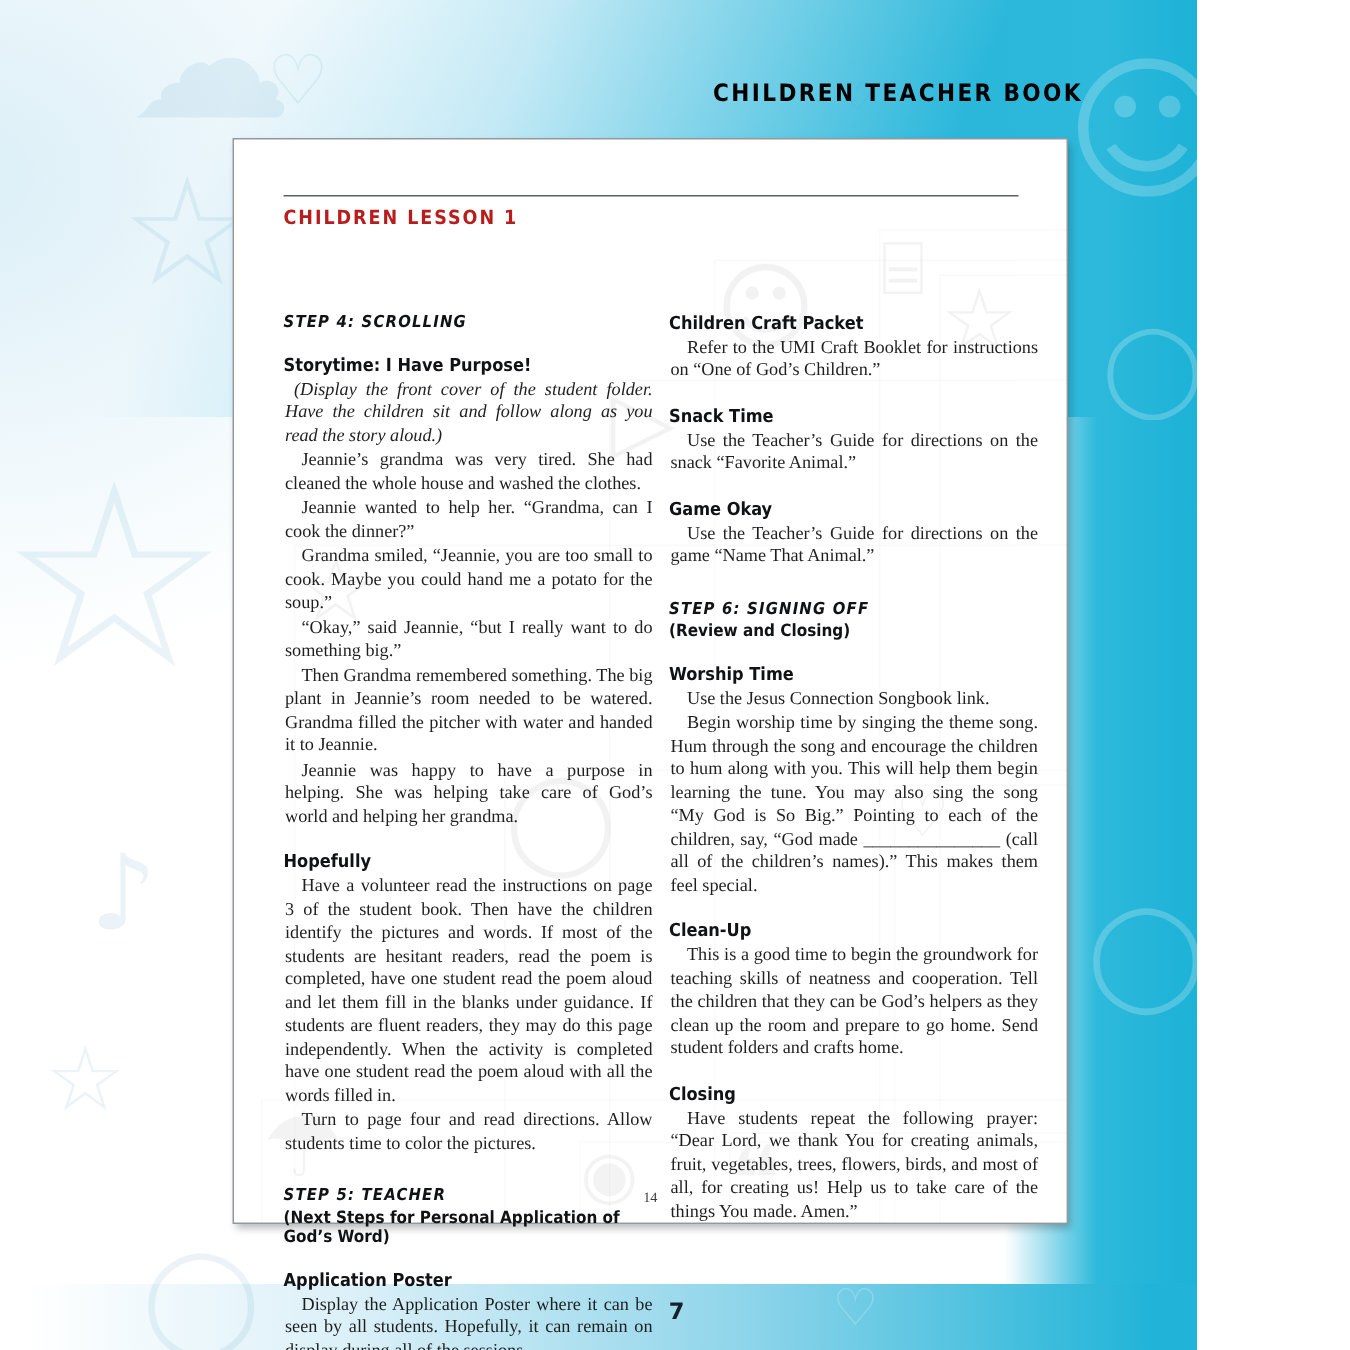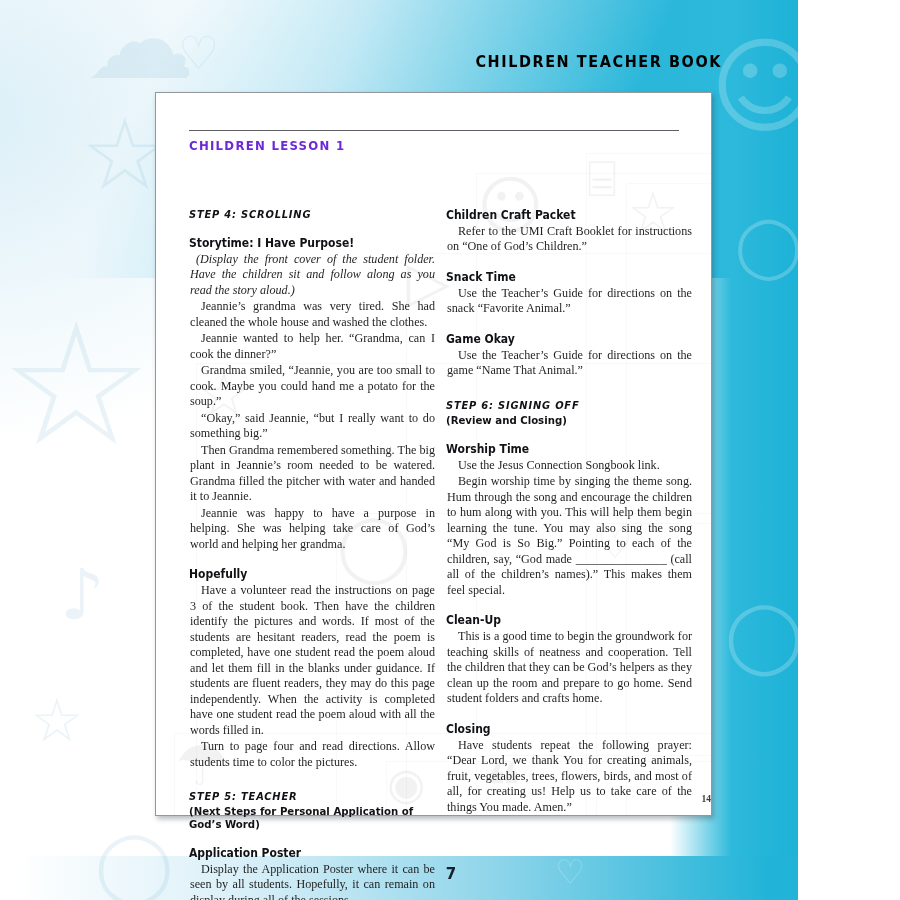--- a/index.html
+++ b/index.html
@@ -25,38 +25,38 @@
   .book-header{position:absolute;top:52px;right:76px;
     font-family:"DejaVu Sans",sans-serif;font-weight:bold;font-stretch:condensed;
     font-size:16px;letter-spacing:1.6px;color:#000000;white-space:nowrap;}
   
   .page{position:absolute;left:155px;top:92px;width:557px;height:724px;background:#ffffff;
         border:1px solid #95989b;box-shadow:2px 3px 5px rgba(50,60,70,.35);box-sizing:border-box;}
   .page-doodles{position:absolute;inset:0;pointer-events:none;overflow:hidden;}
   .page-inner{position:relative;padding:37px 18px 0 33px;}
   .title-rule{height:1px;background:#5c5f63;margin:0 14px 7px 0;}
   .lesson-title{font-family:"DejaVu Sans",sans-serif;font-weight:bold;font-stretch:condensed;
-    font-size:13px;letter-spacing:1.3px;color:#6d28d9;}
+    font-size:13px;letter-spacing:1.3px;color:#b91c1c;}
   
   .cols{display:flex;gap:10px;margin-top:55px;}
   .col{width:248px;color:#1f1f1f;}
   .step-block{margin:20px 0 7px 0;}
   .col > .step-block:first-child, .col > .sub-heading:first-child{margin-top:0;}
   .step-heading{font-family:"DejaVu Sans",sans-serif;font-weight:bold;font-style:italic;
     font-stretch:condensed;font-size:11px;letter-spacing:.8px;color:#101215;}
   .step-subtitle{font-family:"DejaVu Sans",sans-serif;font-weight:bold;font-stretch:condensed;
     font-size:11.3px;color:#101215;margin-top:2px;line-height:1.15;}
   .sub-heading{font-family:"DejaVu Sans",sans-serif;font-weight:bold;font-stretch:condensed;
     font-size:12px;color:#101215;margin:15px 0 2px 0;}
   .para{margin:1px;font-size:12.15px;line-height:1.275;text-align:justify;text-indent:11px;}
   .para.italic-note{font-style:italic;text-indent:6px;}
   .para .it{}
   
-  .page-num{position:absolute;left:0;right:0;bottom:11px;text-align:right;
-    font-size:9.5px;color:#3c3c3c;font-weight:bold;}
+  .page-num{position:absolute;left:0;right:0;bottom:11px;text-align:center;
+    font-size:9.5px;color:#3c3c3c;}
   .footer-num{position:absolute;top:865px;left:451px;transform:translateX(-50%);
     font-family:"DejaVu Sans",sans-serif;font-weight:bold;font-size:15px;color:#15202c;}
 </style>
 </head>
 <body>
 
 <div class="canvas">
   <div class="scan">
     <div class="scan-bg"></div>
     <div class="bg-doodles">

